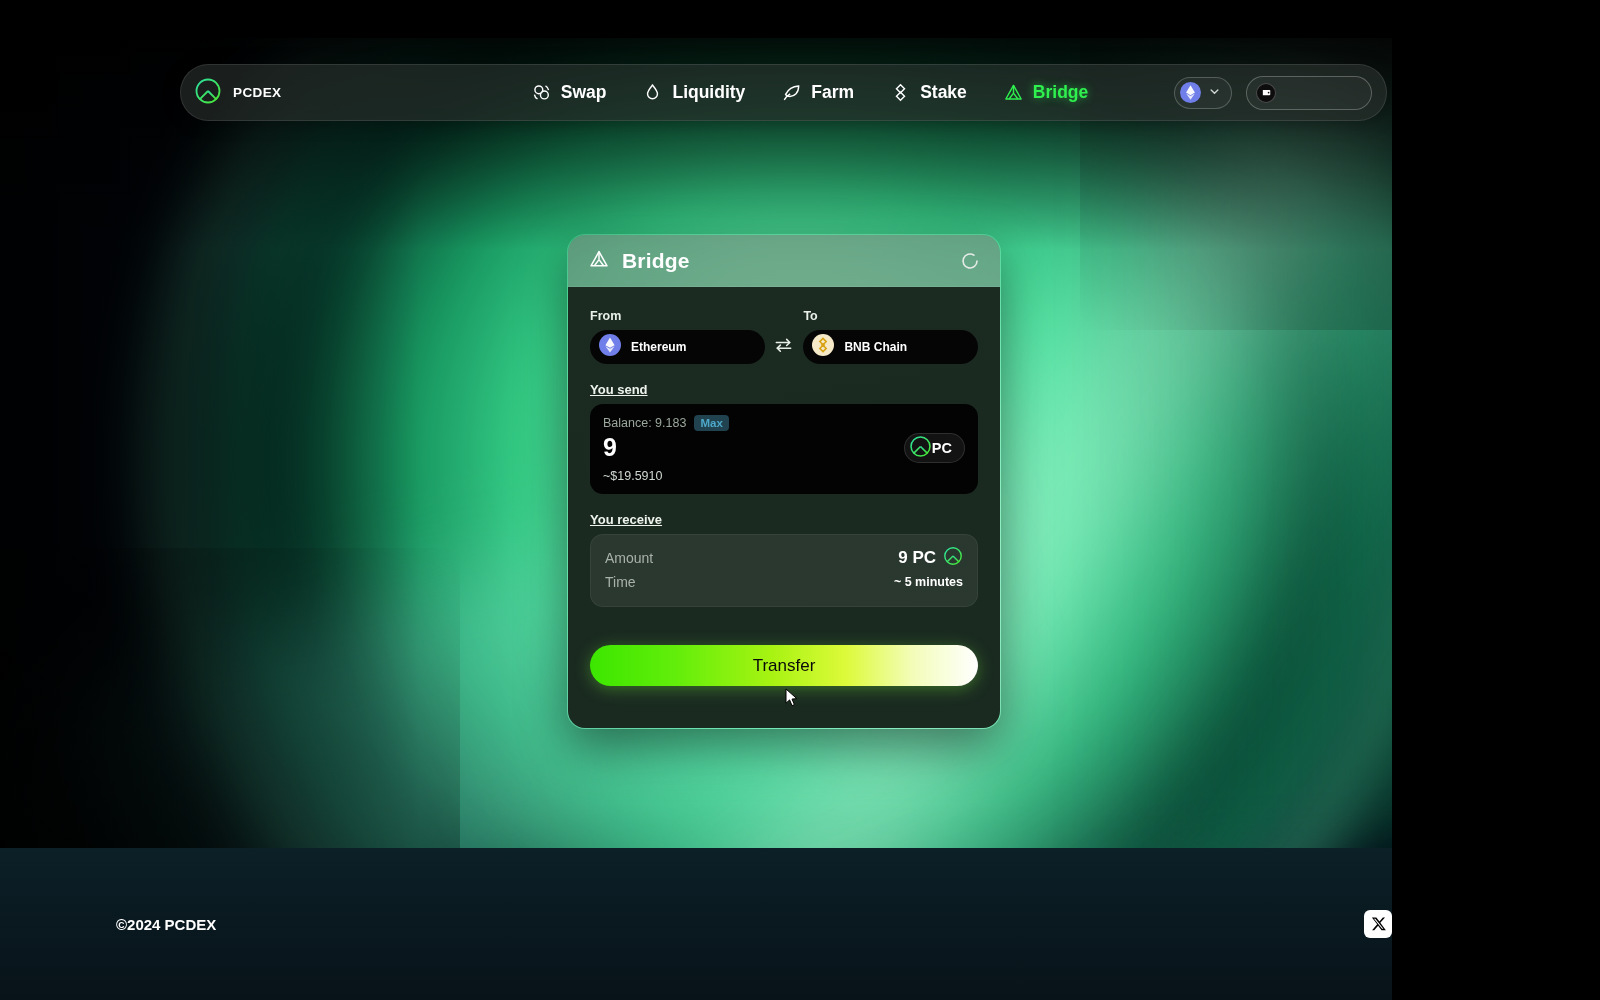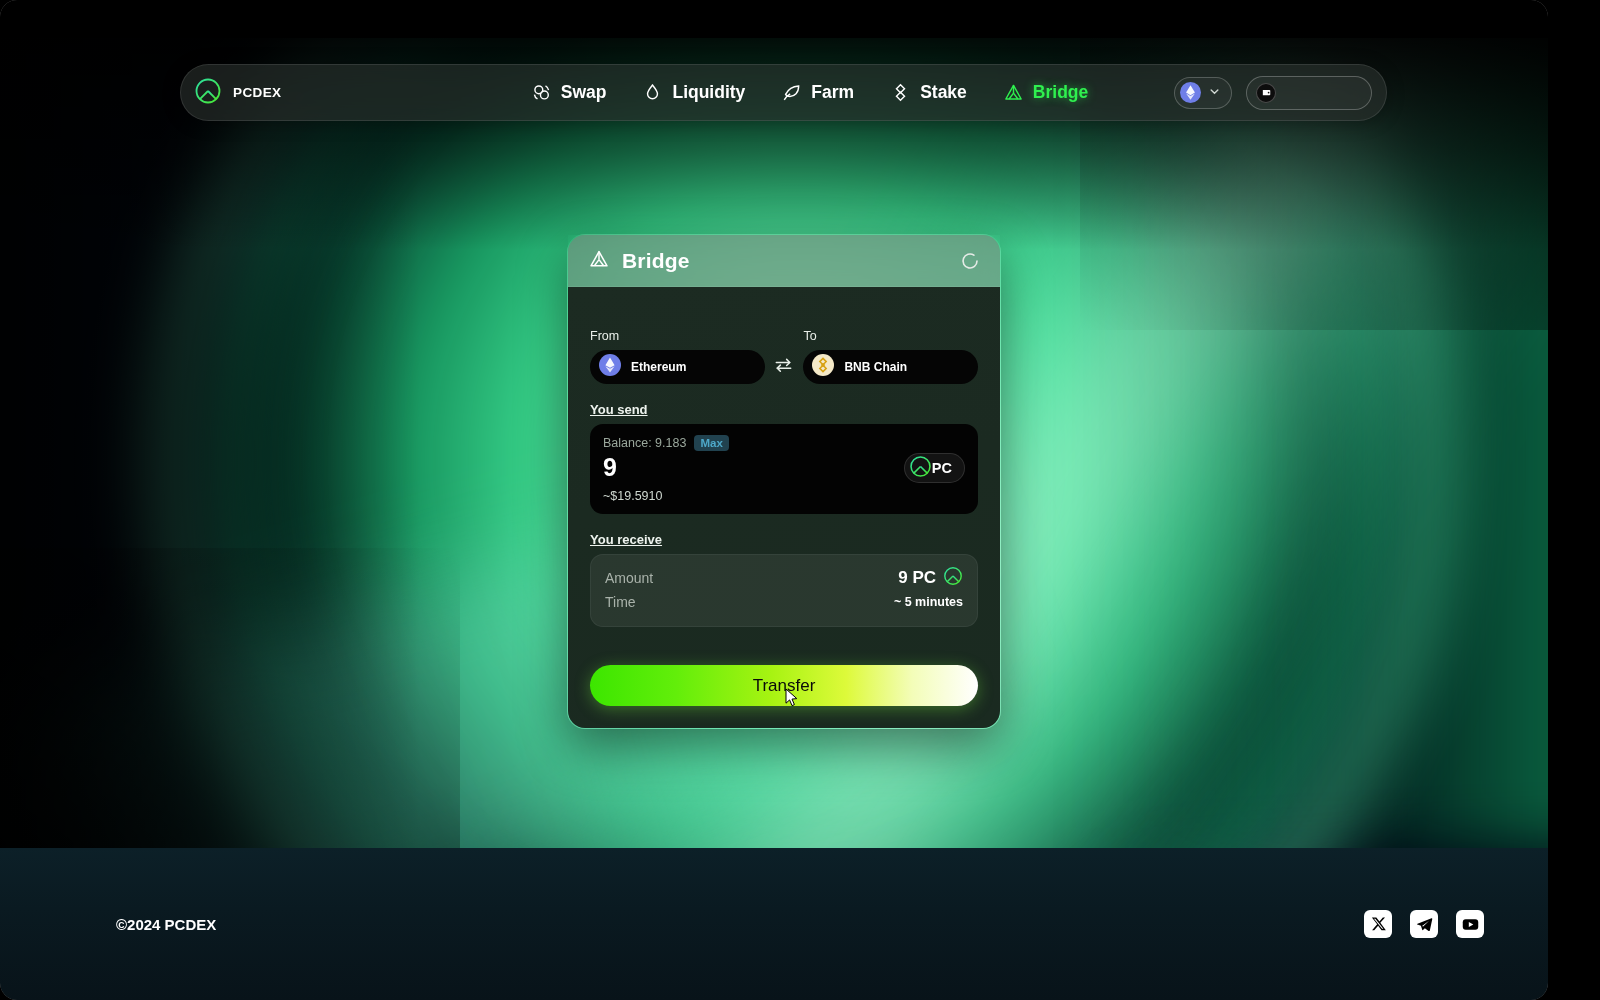--- a/index.html
+++ b/index.html
@@ -4,21 +4,21 @@
 <style>
   * { margin:0; padding:0; box-sizing:border-box; }
   html,body{ width:1600px; height:1000px; overflow:hidden; }
   body{
     font-family:"Liberation Sans", sans-serif;
     background:#000;
     position:relative;
   }
 
   
-  #stage{ position:absolute; inset:0; width:1548px; height:1000px; overflow:hidden; background:#737373;border-radius:17px; }
+  #stage{ position:absolute; inset:0; width:1392px; height:1000px; overflow:hidden; background:#737373; }
 
   .topbar-black{ position:absolute; left:0; top:0; width:1600px; height:38px; background:#000; z-index:40; }
 
   .bg-wrap{ position:absolute; left:0; top:30px; width:1600px; height:818px; overflow:hidden; background:#000814; }
 
   
   .glow-core{
     position:absolute; left:50%; top:430px; transform:translate(-50%,-50%);
     width:1180px; height:1180px; border-radius:50%;
     background:radial-gradient(circle at 50% 50%,
@@ -145,21 +145,21 @@
   }
   .card-head-left{ display:flex; align-items:center; gap:12px; }
   .card-title{ color:#fff; font-size:21px; font-weight:bold; letter-spacing:0.2px; }
   .spinner{ width:20px; height:20px; }
 
   .card-body{
     height:443px; padding:22px 22px 0 22px;
     background:linear-gradient(170deg,#1c2b22 0%,#1b2a21 45%,#1a2a20 100%);
   }
 
-  .field-label{ color:#e9efe9; font-size:12.5px; font-weight:normal; margin-bottom:7px;margin-top:20px; }
+  .field-label{ color:#e9efe9; font-size:12.5px; font-weight:bold; margin-bottom:7px; }
   .row-chains{ display:flex; align-items:flex-end; gap:0; }
   .chain-col{ width:180px; }
   .chain-sel{
     height:34px; border-radius:17px; background:#050505;
     display:flex; align-items:center; gap:10px; padding-left:9px; cursor:pointer;
   }
   .chain-sel .cname{ color:#fff; font-size:12px; font-weight:bold; }
   .swap-dir{
     width:40px; display:flex; align-items:center; justify-content:center;
     height:34px; cursor:pointer;

